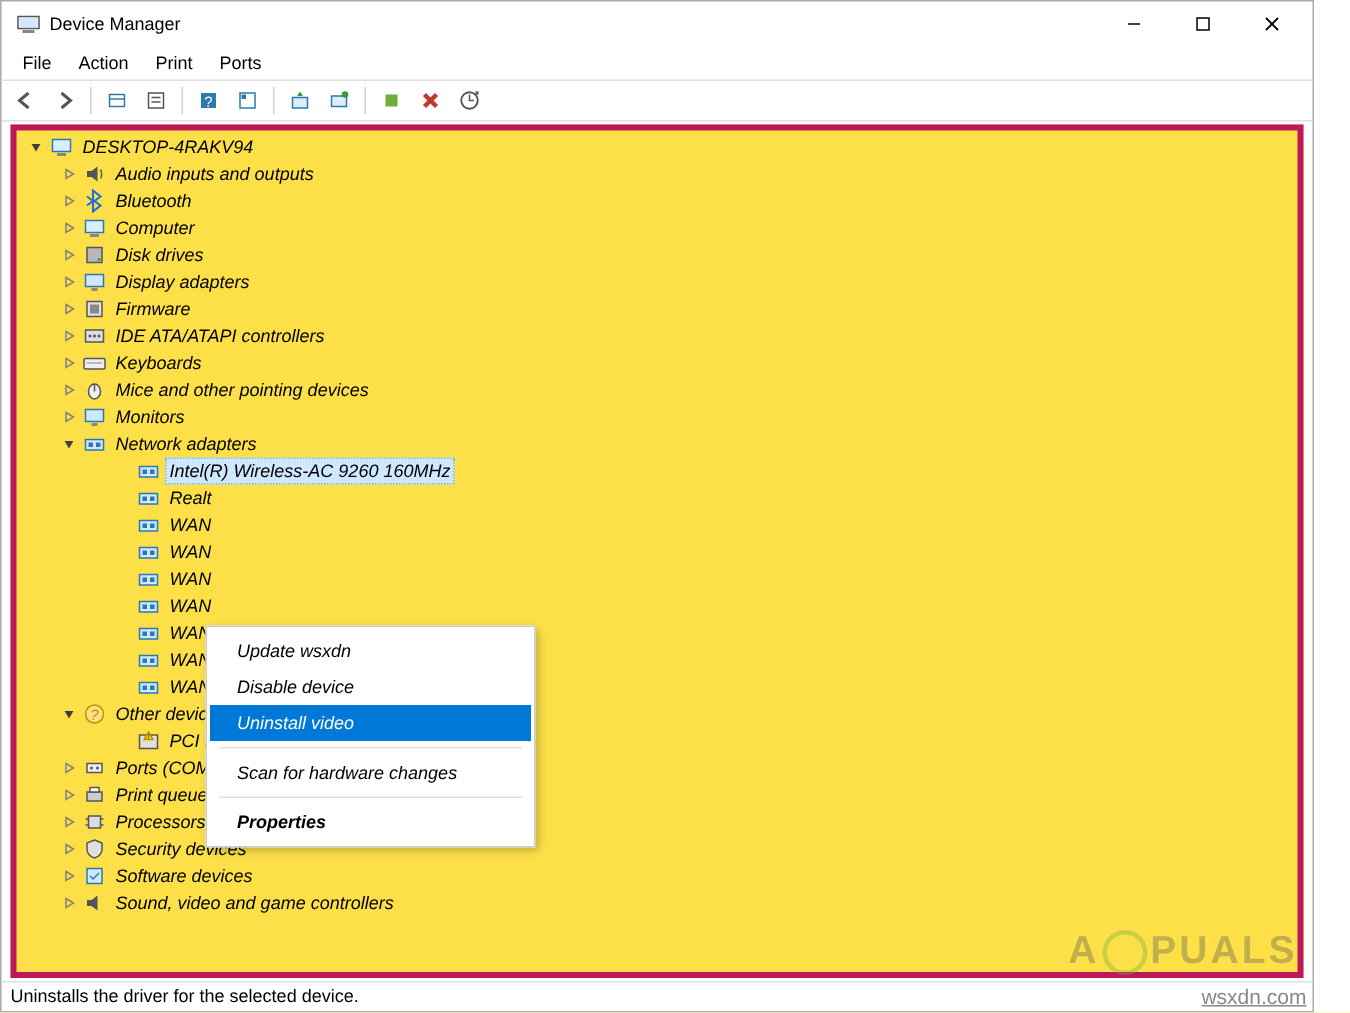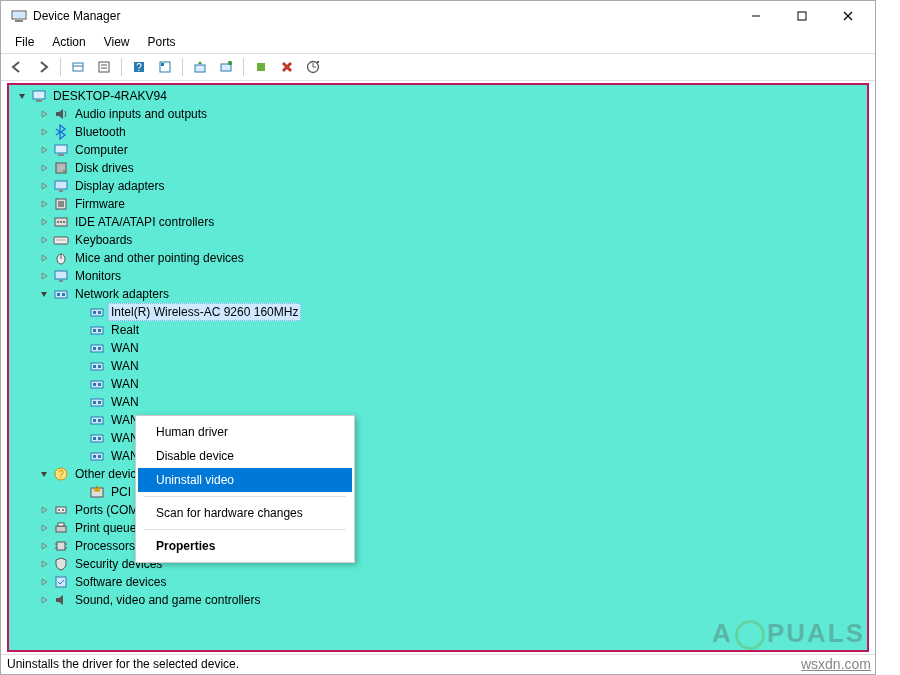--- a/index.html
+++ b/index.html
@@ -12,21 +12,21 @@
   .win-btns { display:flex; }
   .win-btn { width:46px; height:30px; display:flex; align-items:center; justify-content:center; }
   
   .menubar { display:flex; align-items:center; height:22px; padding:0 6px; gap:2px; }
   .menu-item { padding:2px 8px; cursor:default;text-align:right; }
   
   .toolbar { display:flex; align-items:center; height:28px; padding:0 4px; border-top:1px solid #e0e0e0; border-bottom:1px solid #e0e0e0; gap:2px; }
   .tool-btn { width:24px; height:24px; display:flex; align-items:center; justify-content:center; border-radius:2px; }
   .tool-sep { width:1px; height:18px; background:#d0d0d0; margin:0 3px; }
   
-  .main { flex:1; border:2px solid #be185d; margin:2px 6px 2px 6px; background:#5eead4; overflow:hidden; position:relative; display:flex; flex-direction:column; }
+  .main { flex:1; border:4px solid #be185d; margin:2px 6px 2px 6px; background:#fde047; overflow:hidden; position:relative; display:flex; flex-direction:column;font-style:italic; }
   .tree-scroll { flex:1; overflow-y:auto; overflow-x:hidden; padding:2px 0; }
   
   .tree-scroll::-webkit-scrollbar { width:17px; }
   .tree-scroll::-webkit-scrollbar-thumb { background:#cdcdcd; }
   .tree-scroll::-webkit-scrollbar-track { background:#f0f0f0; }
   
   .tree { font-size:12px; }
   .row { display:flex; align-items:center; height:18px; white-space:nowrap; }
   .exp { width:14px; height:14px; display:flex; align-items:center; justify-content:center; margin-right:2px; cursor:pointer; }
   .exp svg { display:block; }
@@ -76,21 +76,21 @@
             <line x1="1" y1="1" x2="9" y2="9" stroke="#000" stroke-width="1.2"></line>
             <line x1="9" y1="1" x2="1" y2="9" stroke="#000" stroke-width="1.2"></line>
           </svg>
         </div>
     </div>
   </div>
 
   <div class="menubar">
     <span class="menu-item">File</span>
     <span class="menu-item">Action</span>
-    <span class="menu-item">View</span>
+    <span class="menu-item">Print</span>
     <span class="menu-item">Ports</span>
   </div>
 
   <div class="toolbar">
     <div class="tool-btn">
         <svg width="14" height="14">
           <path d="M9 2 L3 7 L9 12" fill="none" stroke="#555" stroke-width="2"></path>
         </svg>
       </div>
     <div class="tool-btn">
@@ -538,21 +538,21 @@
               <svg width="16" height="16" viewBox="0 0 16 16">
                 <path d="M3 6h3l4-3v10l-4-3H3z" fill="#555"></path>
               </svg>
             </span>
     <span class="lbl">Sound, video and game controllers</span>
   </div>
         </div>
     </div>
 
     <div class="ctxmenu" id="ctxmenu" style="left: 126px; top: 330px;">
-        <div class="ctx-item">Human driver</div>
+        <div class="ctx-item">Update wsxdn</div>
         <div class="ctx-item">Disable device</div>
         <div class="ctx-item hovered">Uninstall video</div>
         <div class="ctx-sep"></div>
         <div class="ctx-item">Scan for hardware changes</div>
         <div class="ctx-sep"></div>
         <div class="ctx-item bold">Properties</div>
       </div>
   </div>
 
   <div class="statusbar">

